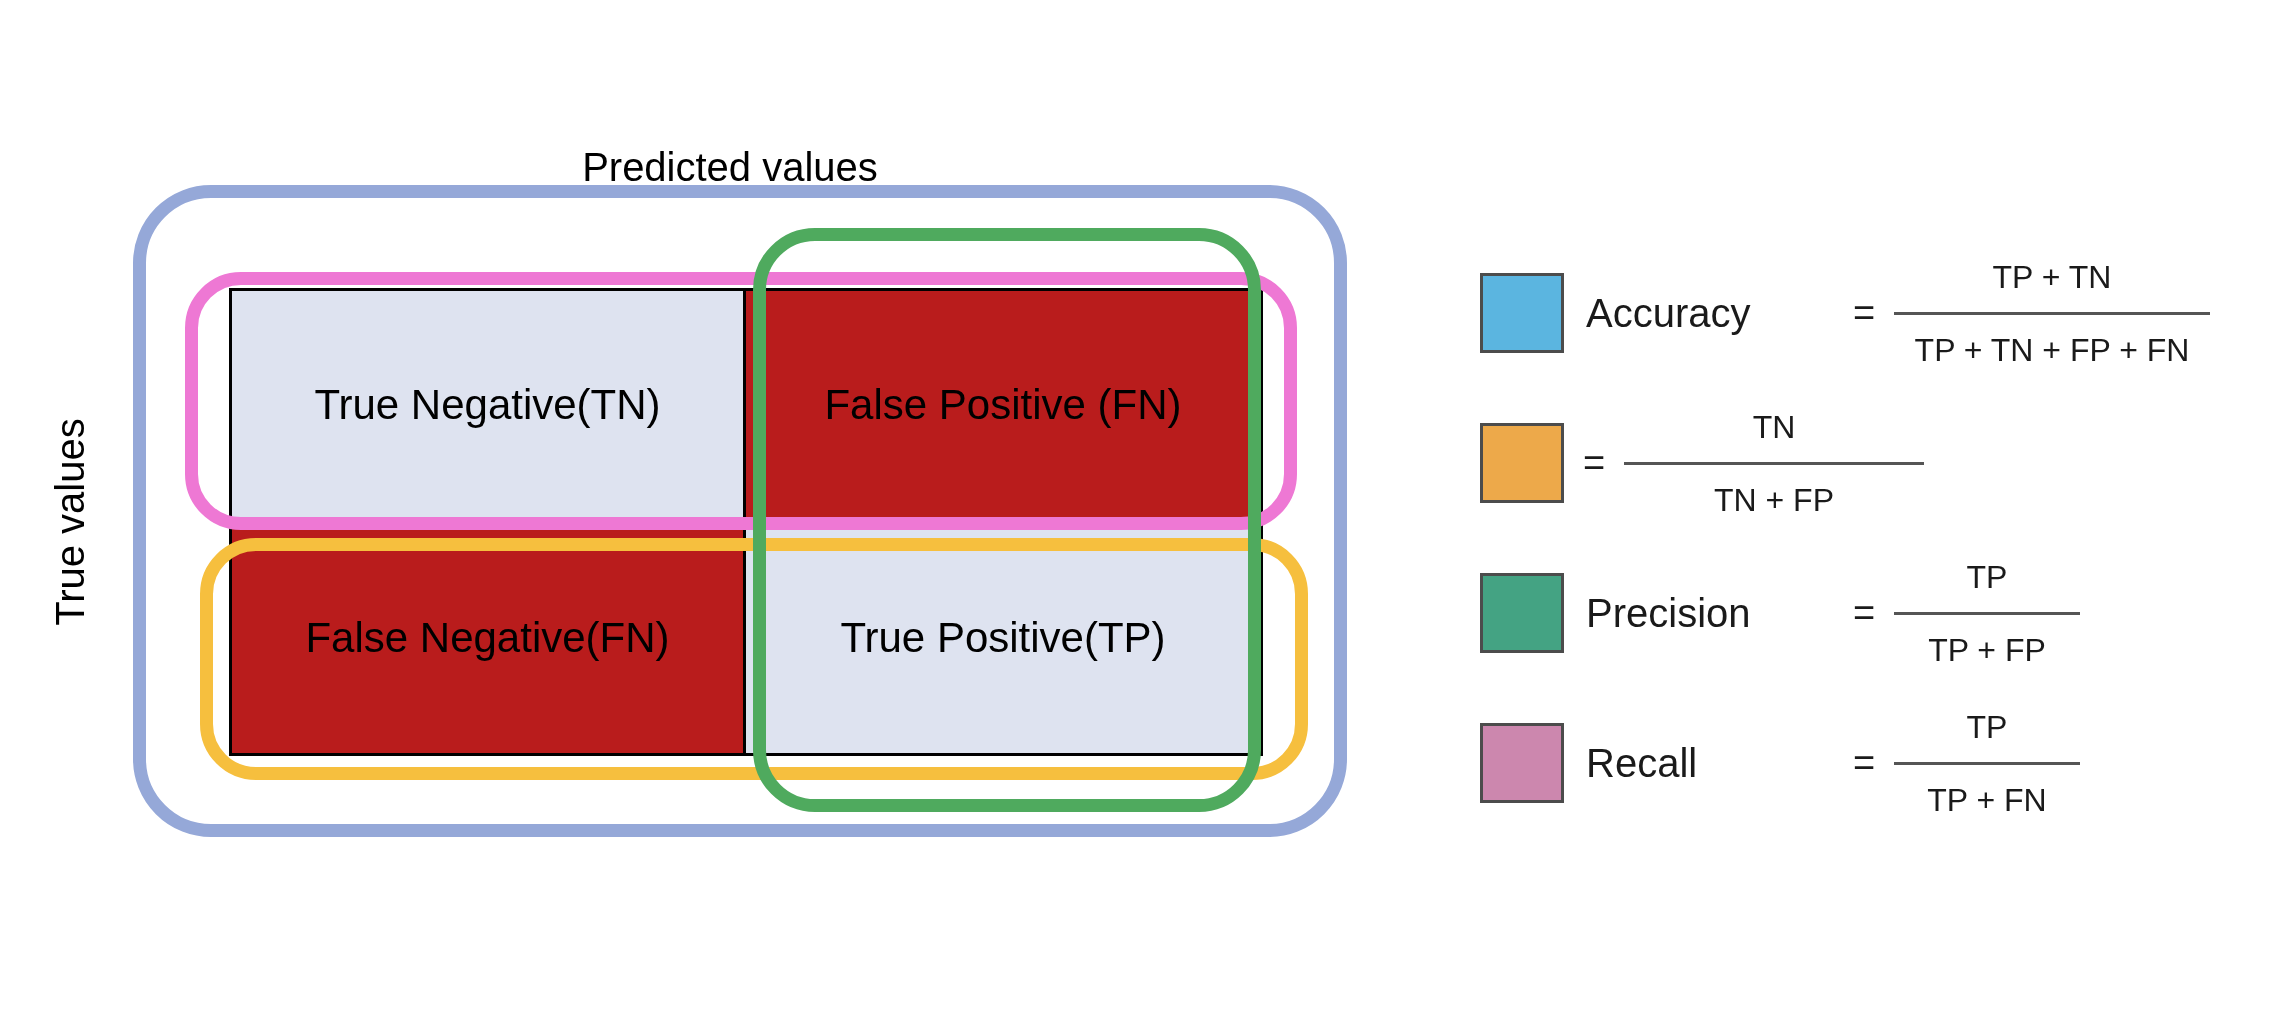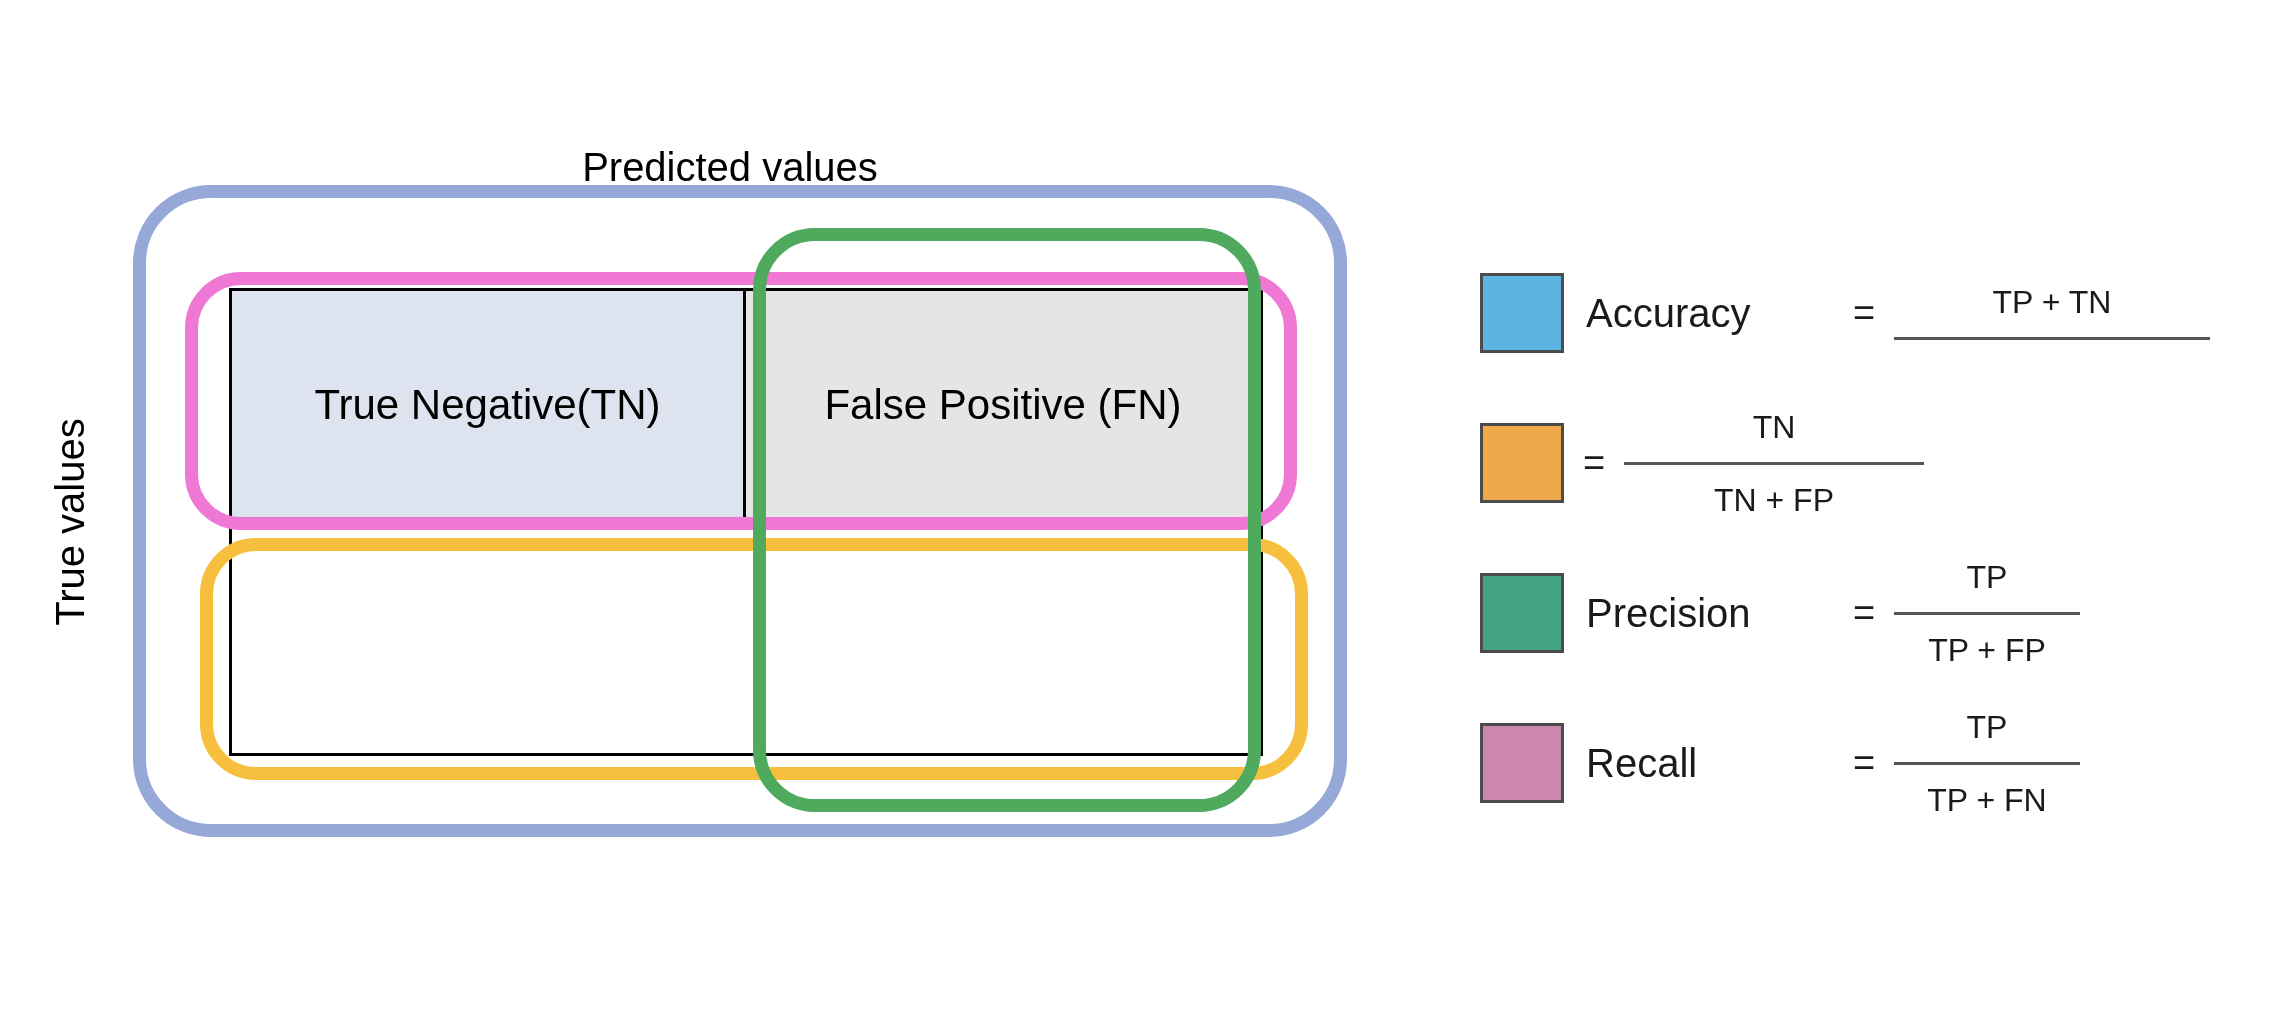--- a/index.html
+++ b/index.html
@@ -86,21 +86,21 @@
     display: flex;
     align-items: center;
     justify-content: center;
     font-size: 42px;
     line-height: 50px;
     color: #000000;
     white-space: nowrap;
   }
   .matrix-cell.cell-left { border-right: 3px solid #000000; }
   .matrix-cell.shaded { background: #dee3f0; }
-  .matrix-cell.plain { background: #e5e5e5; }
+  .matrix-cell.plain { background: #b91c1c; }
 
   
   .outline {
     position: absolute;
     box-sizing: border-box;
     background: transparent;
     pointer-events: none;
   }
   #outline-accuracy {
     left: 133px;  top: 185px;
@@ -199,38 +199,43 @@
 
     <div id="predicted-values-label">Predicted values</div>
 
     <div id="true-values-label">True values</div>
 
     <div id="matrix-table">
       <div class="matrix-row row-top">
         <div class="matrix-cell cell-left shaded">True Negative(TN)</div>
         <div class="matrix-cell cell-right plain">False Positive (FN)</div>
       </div>
+      <div class="matrix-row row-bottom">
+        <div class="matrix-cell cell-left plain">False Negative(FN)</div>
+        <div class="matrix-cell cell-right shaded">True Positive(TP)</div>
+      </div>
     </div>
 
     <div class="outline" id="outline-accuracy"></div>
     <div class="outline" id="outline-recall"></div>
     <div class="outline" id="outline-specificity"></div>
     <div class="outline" id="outline-precision"></div>
 
   </div>
 
   <div id="legend">
 
     <div class="legend-row">
       <div class="legend-swatch" style="background:#5bb5e0"></div>
       <div class="legend-name">Accuracy</div>
       <div class="legend-eq">=</div>
       <div class="legend-fraction wide">
         <div class="frac-num">TP + TN</div>
         <div class="frac-bar"></div>
+        <div class="frac-den">TP + TN + FP + FN</div>
       </div>
     </div>
 
     <div class="legend-row">
       <div class="legend-swatch" style="background:#eda94a"></div>
       <div class="legend-eq">=</div>
       <div class="legend-fraction narrow">
         <div class="frac-num">TN</div>
         <div class="frac-bar"></div>
         <div class="frac-den">TN + FP</div>

